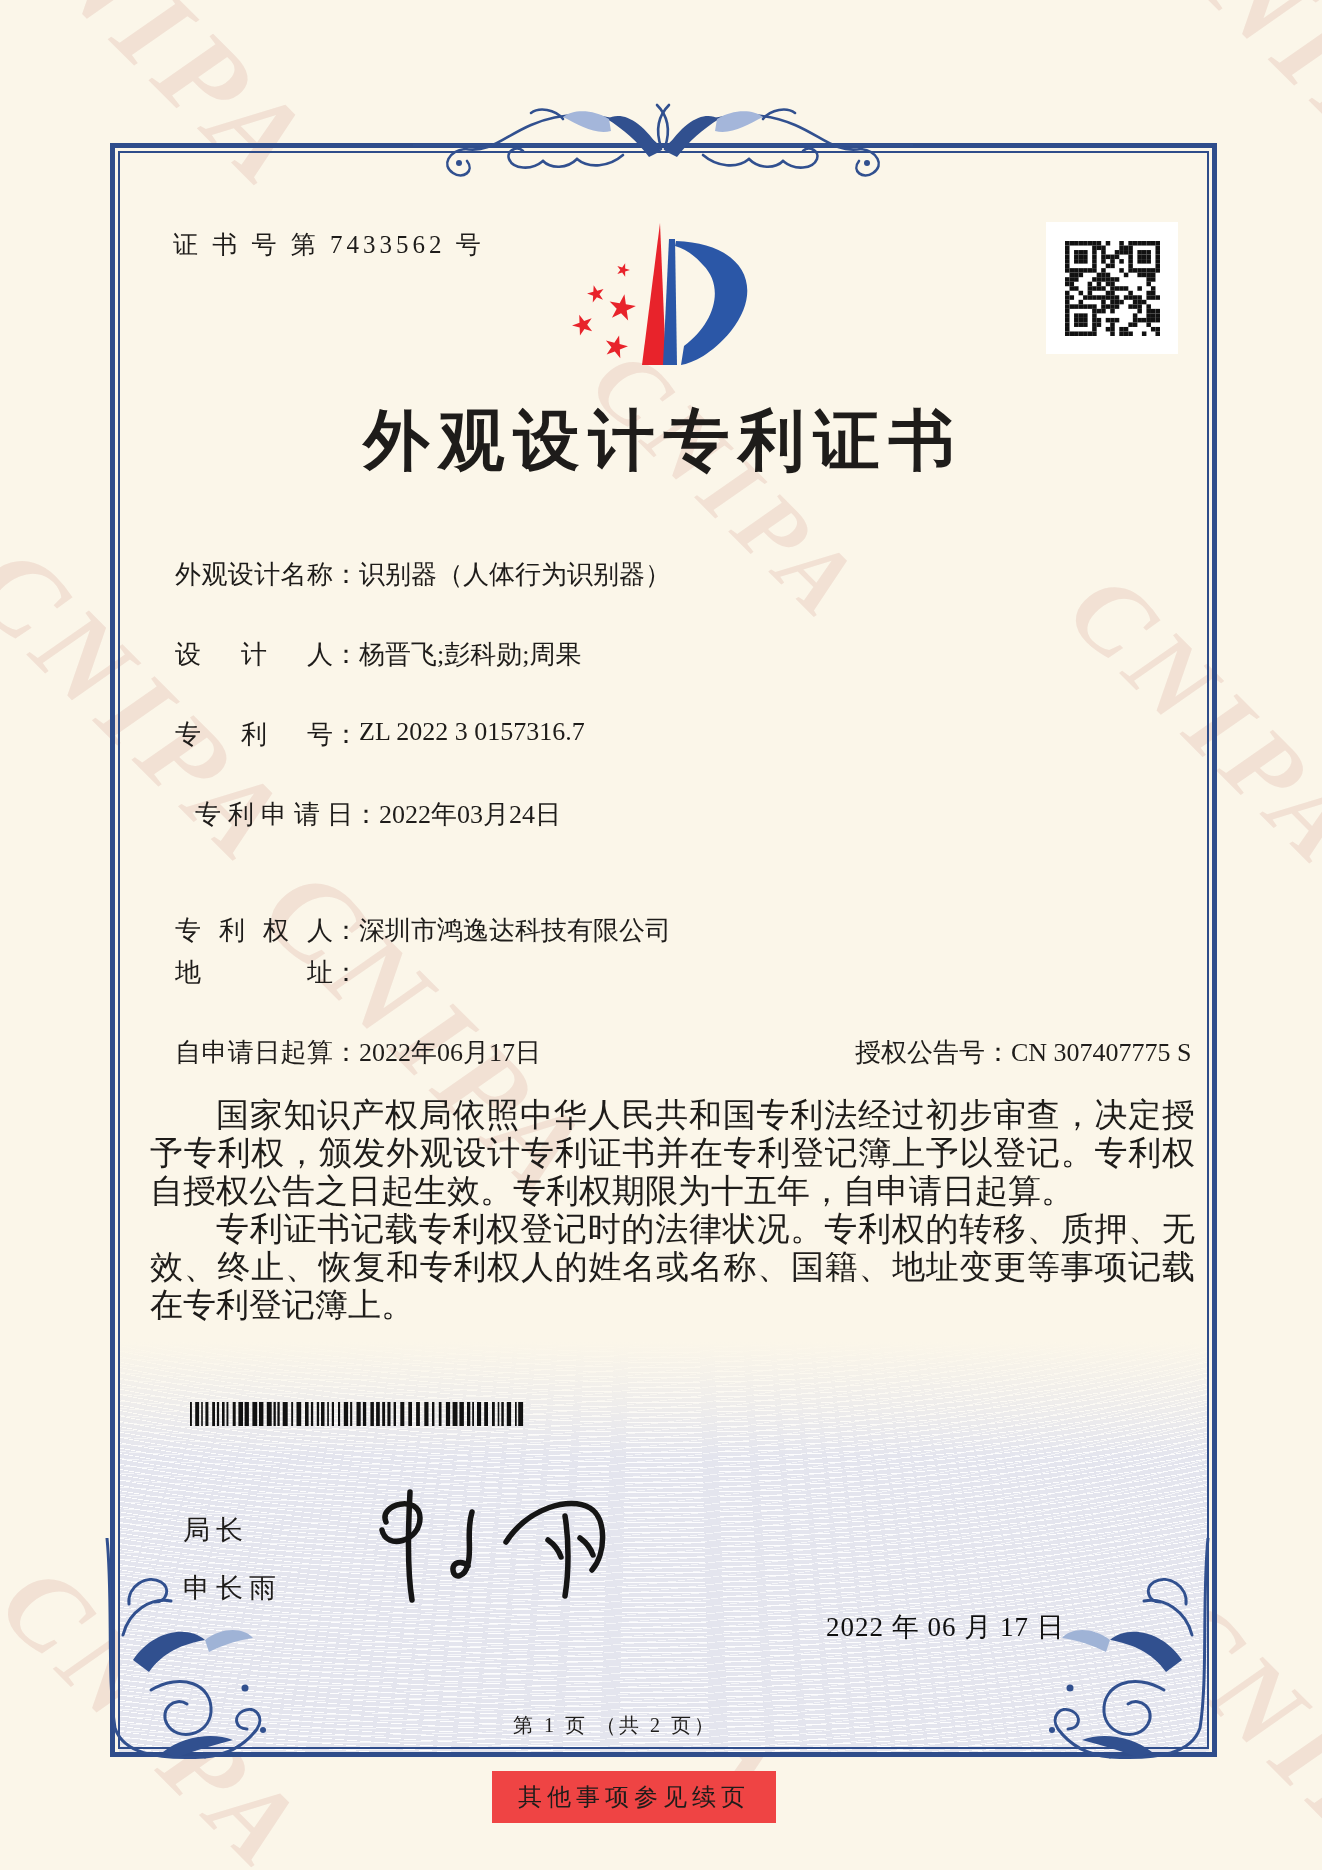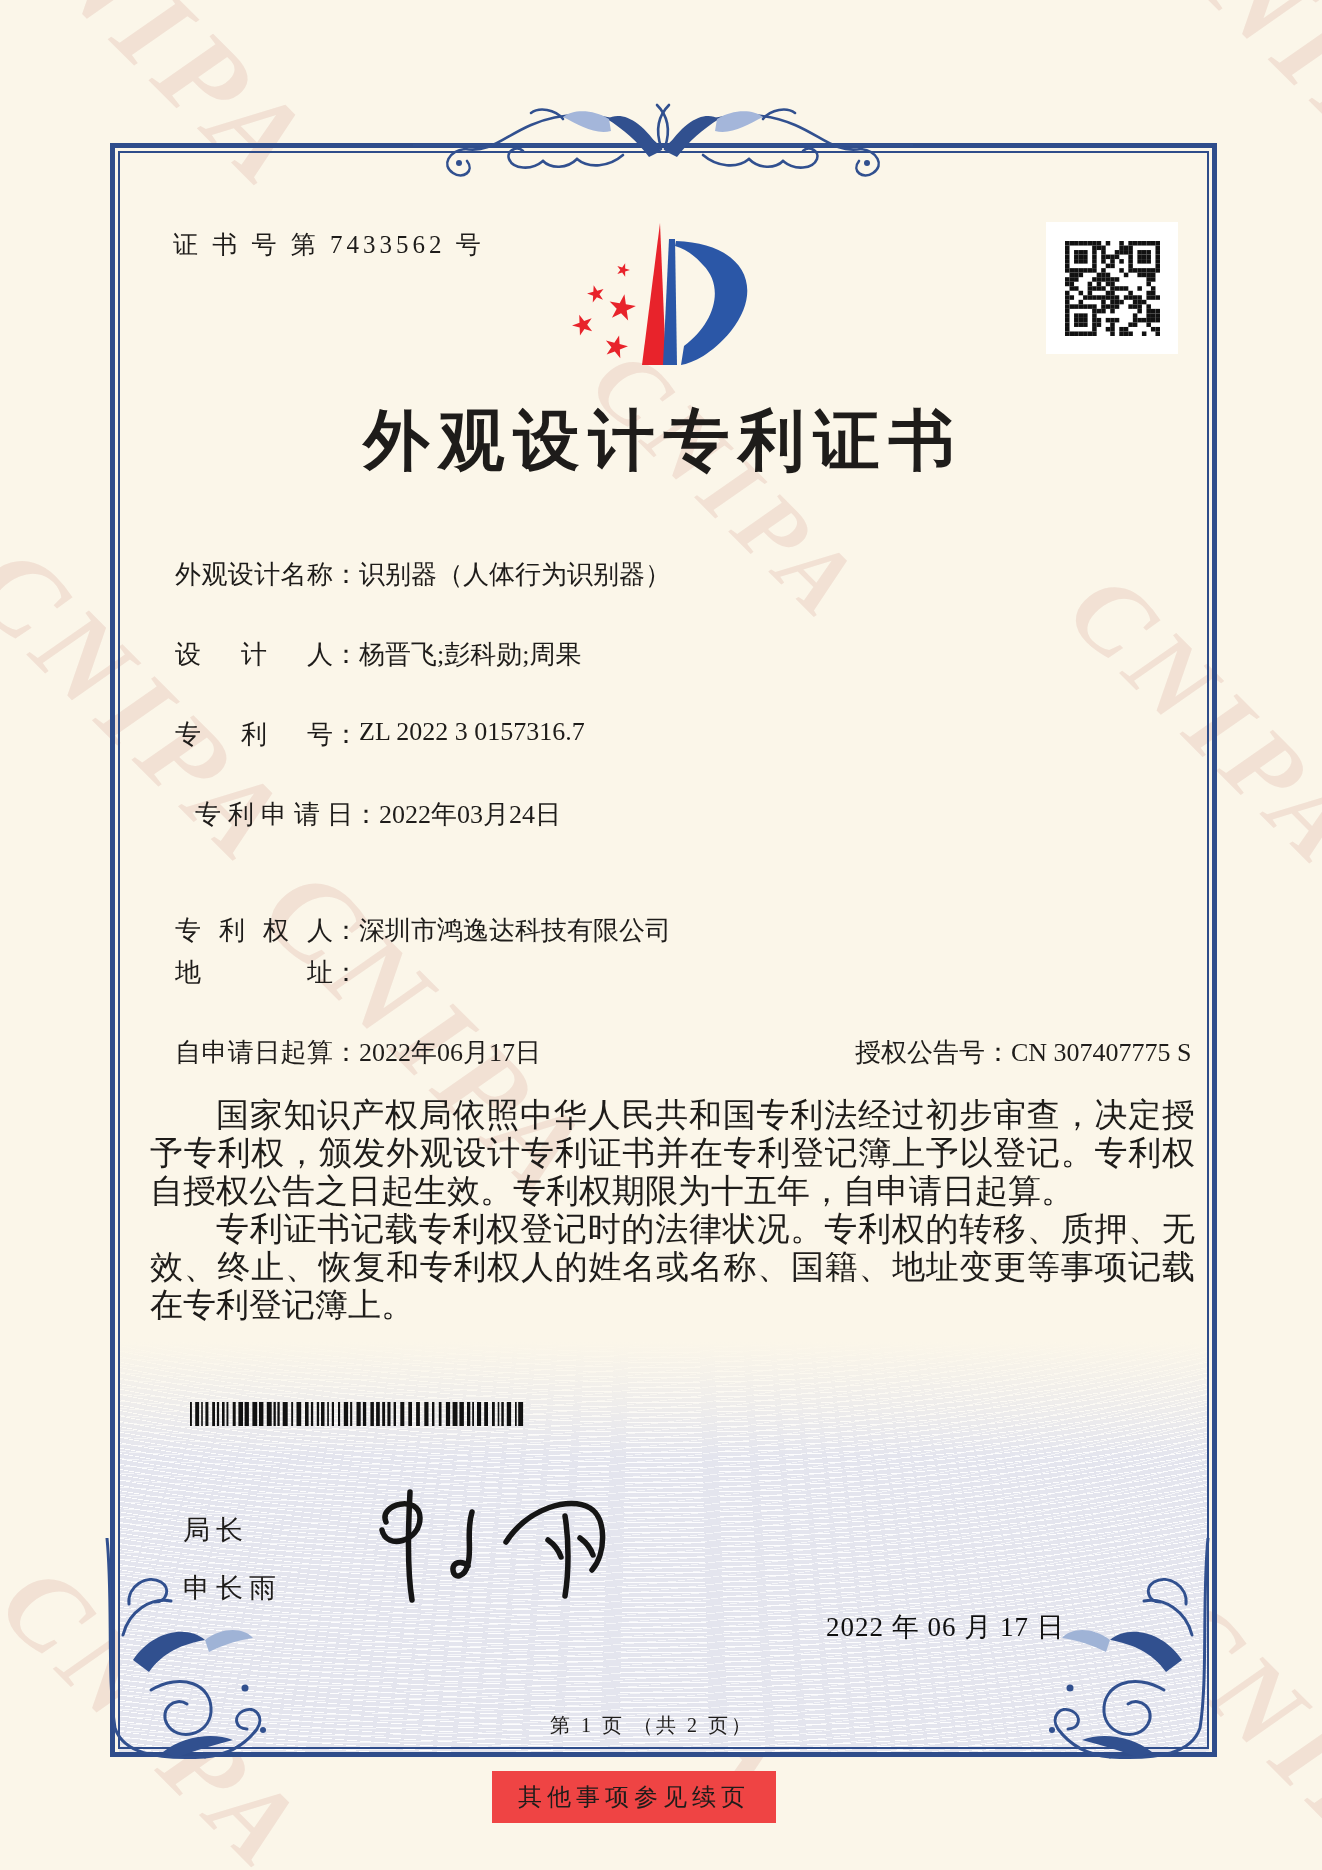--- a/index.html
+++ b/index.html
@@ -76,21 +76,21 @@
   .officer .name{ margin-top:22px; }
   .sig{ position:absolute; left:360px; top:1478px; }
   .seal{ position:absolute; left:792px; top:1406px; mix-blend-mode:multiply; opacity:.95; }
   .seal text{ font-family:"Liberation Serif","DejaVu Serif",serif; font-weight:700; }
   .seal-date{
     position:absolute; left:826px; top:1609px; font-size:27px; letter-spacing:1px;
     color:#101010; z-index:6;
   }
   .page-info{
     position:absolute; left:110px; top:1712px; width:1010px; text-align:center;
-    font-size:20px; letter-spacing:3px;padding-left:37px;
+    font-size:20px; letter-spacing:3px;
   }
   .cont-box{
     position:absolute; left:492px; top:1771px; background:#ef4444;
     padding:10px 26px; font-size:24px; letter-spacing:5px;
   }
   
   .orn-top{ position:absolute; left:413px; top:97px; }
   .orn-bl{ position:absolute; left:93px; top:1538px; }
   .orn-br{ position:absolute; left:1022px; top:1538px; transform:scaleX(-1); }
   .z-content{ z-index:5; } .z-deco{ z-index:3; } .z-frame{ z-index:2; } .z-bg{ z-index:1; }

